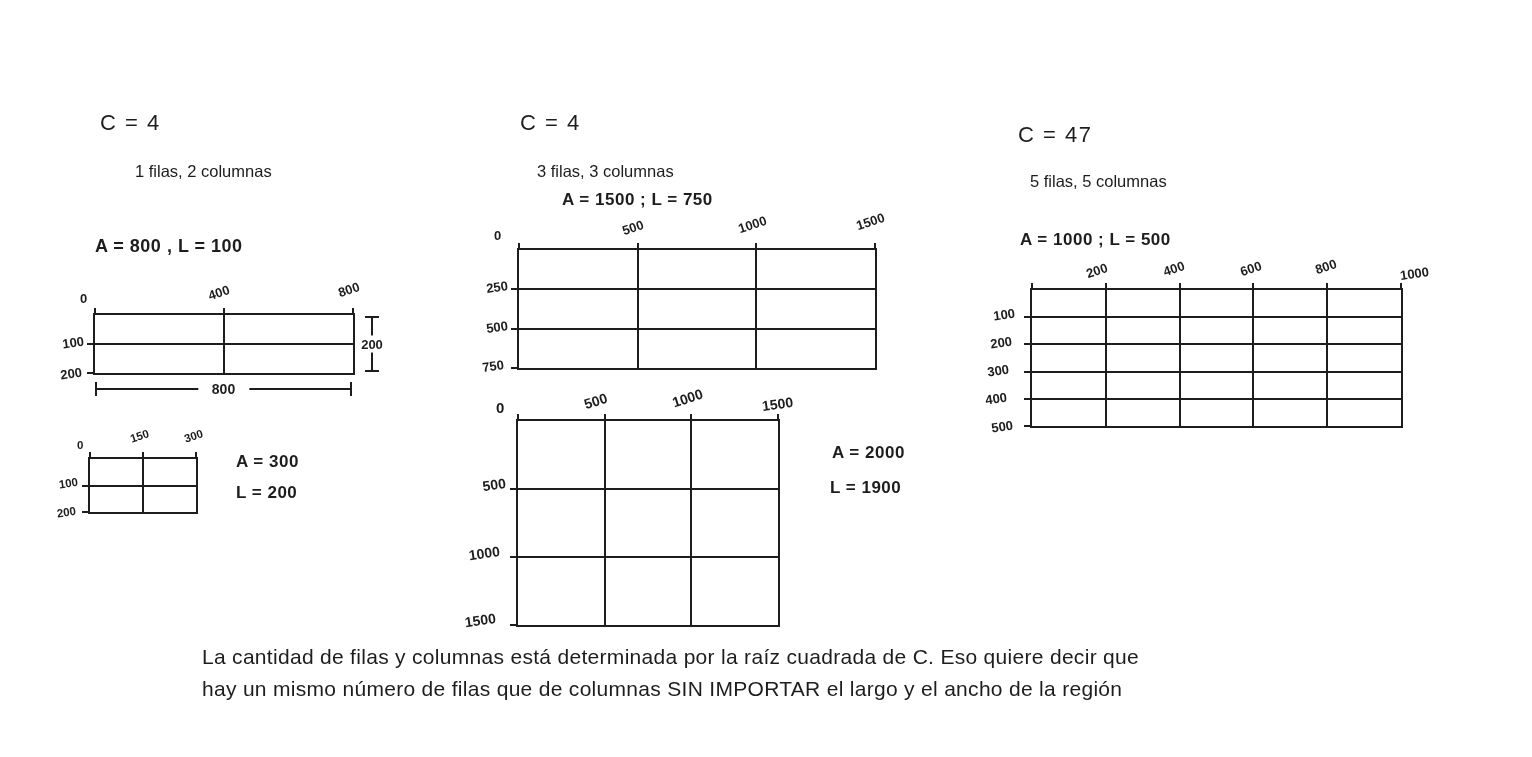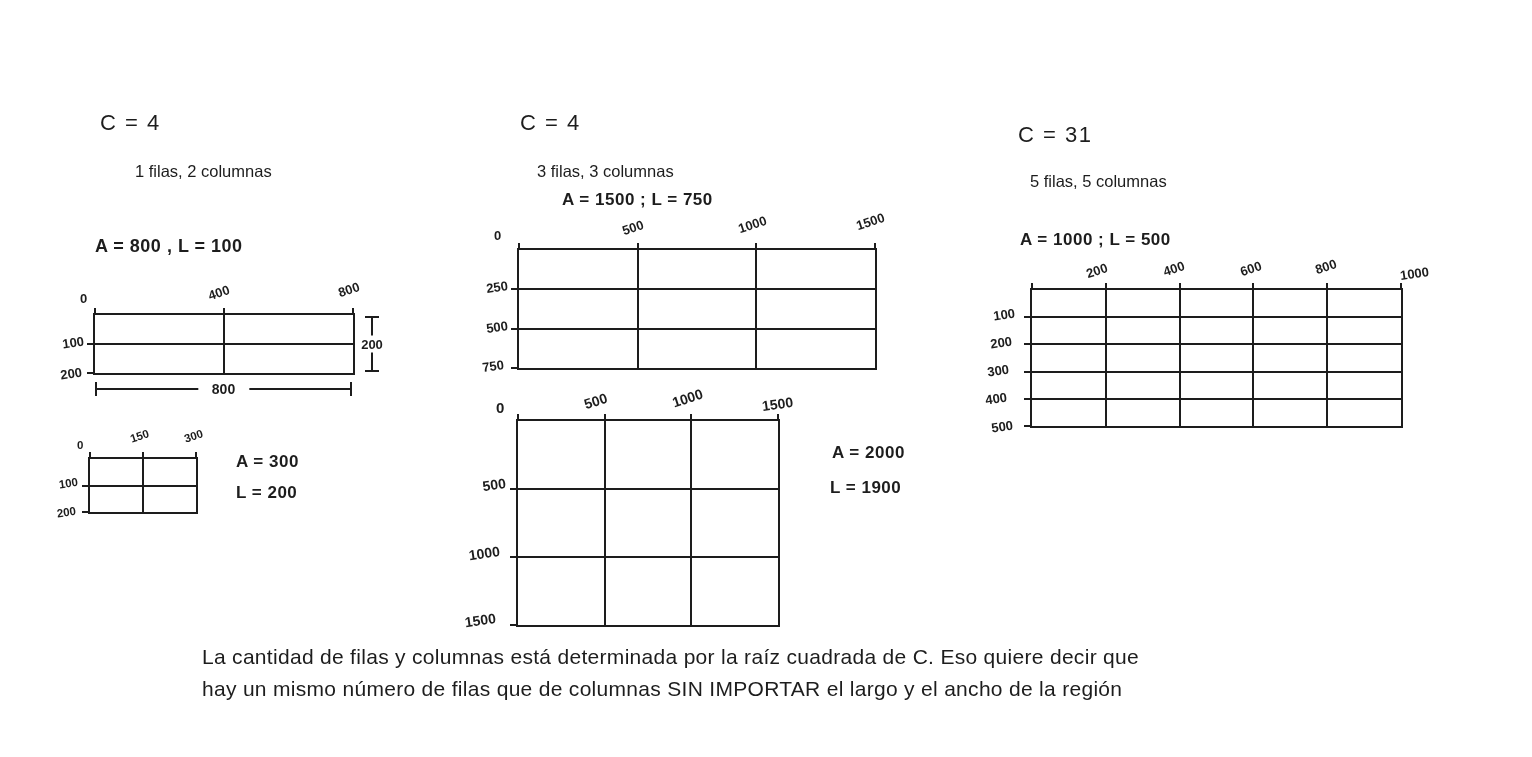--- a/index.html
+++ b/index.html
@@ -145,21 +145,21 @@
   <div class="abs axis-label" style="left:496px; top:399px; font-size:15px;">0</div>
   <div class="abs axis-label rot" style="left:584px; top:393px; font-size:14px;">500</div>
   <div class="abs axis-label rot" style="left:672px; top:390px; font-size:14px;">1000</div>
   <div class="abs axis-label rot-sm" style="left:762px; top:396px; font-size:14px;">1500</div>
   <div class="abs axis-label rot-sm right-align" style="left:448px; top:479px; width:58px; font-size:14px;">500</div>
   <div class="abs axis-label rot-sm right-align" style="left:442px; top:547px; width:58px; font-size:14px;">1000</div>
   <div class="abs axis-label rot-sm right-align" style="left:438px; top:614px; width:58px; font-size:14px;">1500</div>
   <div class="abs formula" style="left:832px; top:443px;">A = 2000</div>
   <div class="abs formula" style="left:830px; top:478px;">L = 1900</div>
 
-  <div class="abs c-label" style="left:1018px; top:122px;">C = 31</div>
+  <div class="abs c-label" style="left:1018px; top:122px;">C = 47</div>
   <div class="abs dims-label" style="left:1030px; top:172px;">5 filas, 5 columnas</div>
   <div class="abs formula" style="left:1020px; top:230px;">A = 1000   ;    L = 500</div>
 
   <div class="grid-box" style="left:1030px; top:288px; width:373px; height:140px;">
       <div class="vline" style="left: 20%;"></div>
       <div class="vline" style="left: 40%;"></div>
       <div class="vline" style="left: 60%;"></div>
       <div class="vline" style="left: 80%;"></div>
       <div class="hline" style="top: 20%;"></div>
       <div class="hline" style="top: 40%;"></div>

